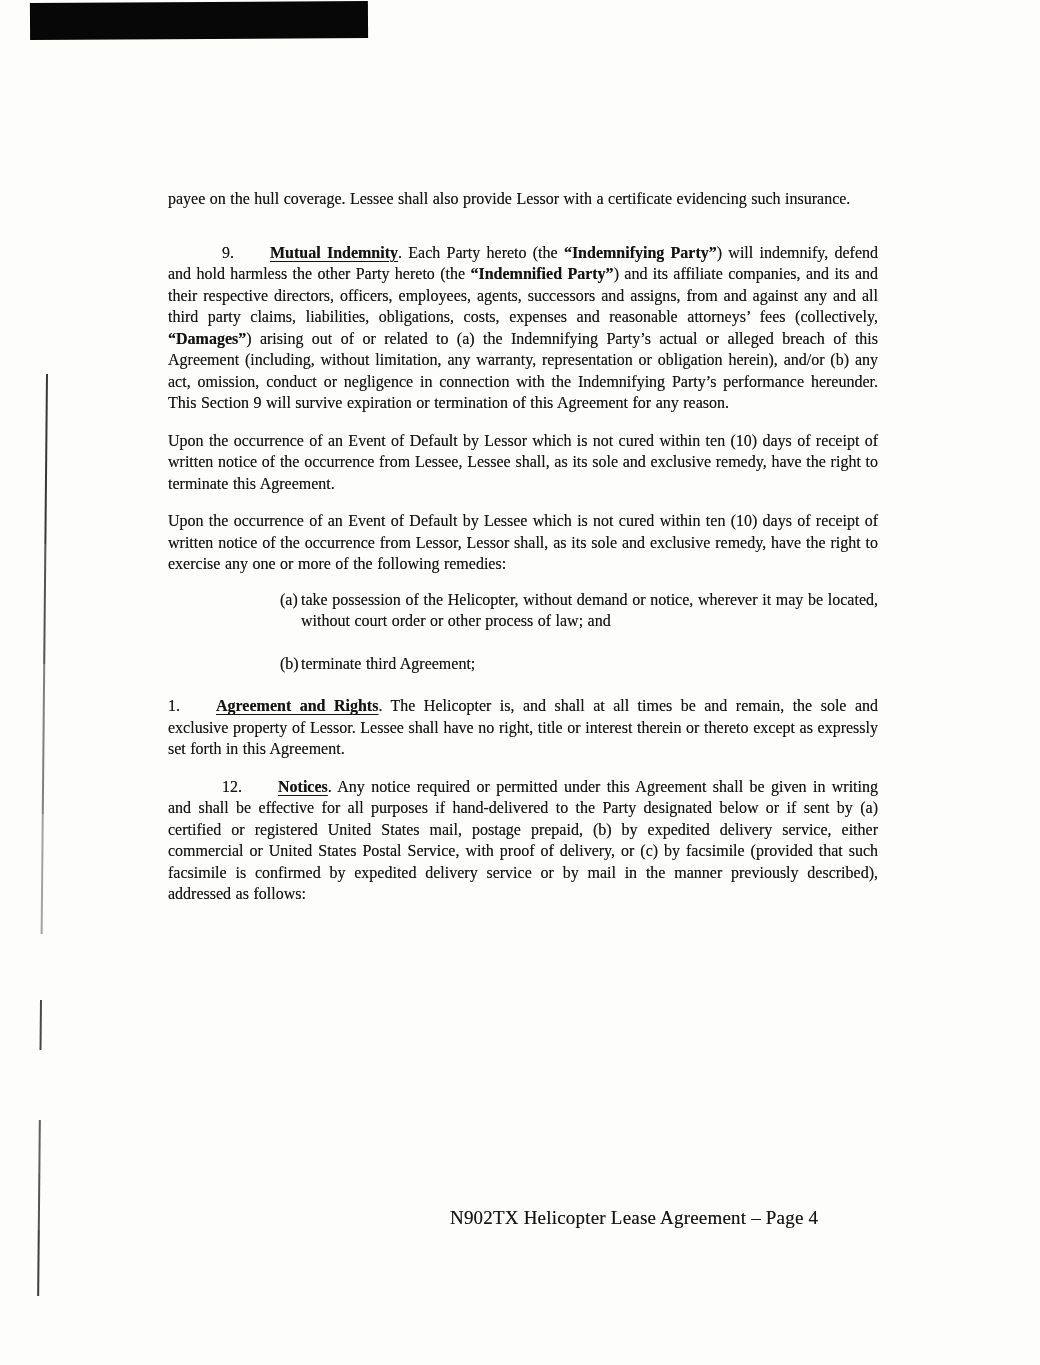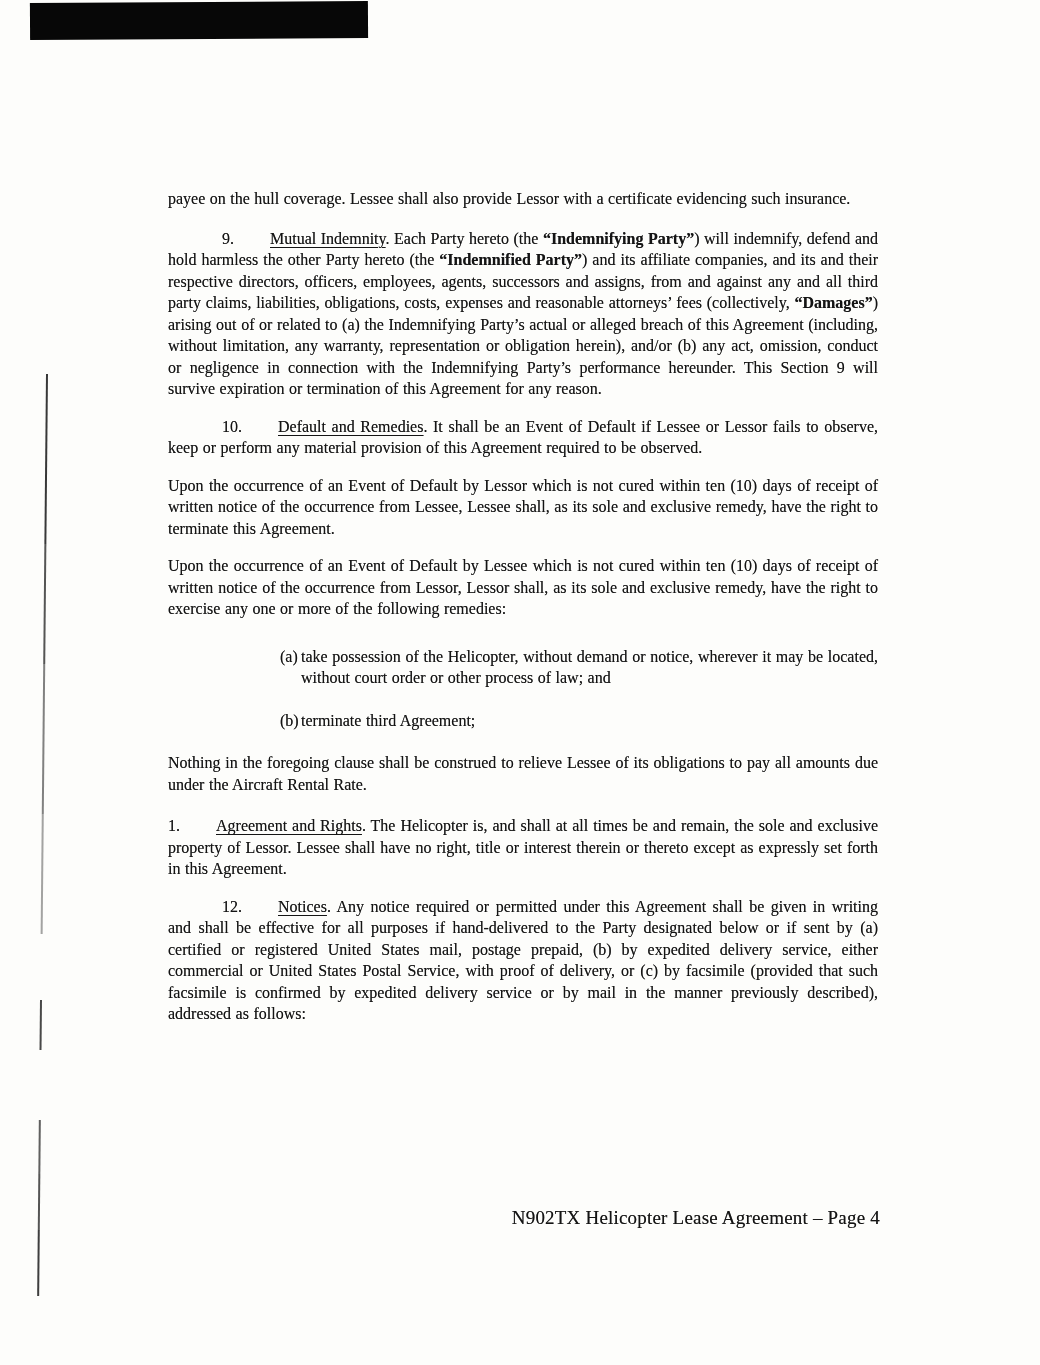--- a/index.html
+++ b/index.html
@@ -41,37 +41,36 @@
   .seg8 { top:856px; height:66px;  width:2.2px; opacity:.85; }
 
   .doc {
     position:absolute; left:168px; top:188px; width:710px;
     font-size:16px; line-height:21.5px;
     text-align:justify;
     word-spacing:.5px;
     text-shadow:0 0 .4px rgba(10,10,10,.55);
   }
   .para { margin:0 0 16px; }
-  .mb18 { margin-bottom:18px; }
+  .mb18 { margin-bottom:32px; }
   .mb20 { margin-bottom:20px; }
   .mb21 { margin-bottom:21px; }
-  .mb30 { margin-bottom:26px; }
+  .mb30 { margin-bottom:14px; }
   .numbered { text-indent:54px; }
   .tab { display:inline-block; width:36px; }
-  .u { text-decoration:underline; text-underline-offset:2.5px; text-decoration-thickness:1.2px; }
+  .u { text-decoration:underline; text-underline-offset:2.5px; text-decoration-thickness:1.2px;font-weight:bold; }
   .b { font-weight:700; }
 
   .clause { display:flex; margin:0 0 21px 112px; }
   .clause .marker { flex:0 0 21px; }
   .clause .ctext { flex:1; text-align:justify; }
 
   .footer {
     position:absolute; left:450px; top:1206px; width:430px;
     font-size:19px; line-height:24px;
-    text-align:right;
     letter-spacing:.2px;
     text-shadow:0 0 .4px rgba(10,10,10,.55);
   }
 </style>
 </head>
 <body>
 
 <div class="page">
 
   <div class="topbar"></div>
@@ -86,37 +85,35 @@
     <div class="seg seg7"></div>
     <div class="seg seg8"></div>
   </div>
 
   <main class="doc">
 
     <p class="para mb18"><span>payee on the hull coverage. Lessee shall also provide Lessor with a certificate evidencing such insurance.</span></p>
 
     <p class="para numbered"><span>9.</span><span class="tab"></span><span class="u">Mutual Indemnity</span><span>.  Each Party hereto (the </span><span class="b">“Indemnifying Party”</span><span>) will indemnify, defend and hold harmless the other Party hereto (the </span><span class="b">“Indemnified Party”</span><span>) and its affiliate companies, and its and their respective directors, officers, employees, agents, successors and assigns, from and against any and all third party claims, liabilities, obligations, costs, expenses and reasonable attorneys’ fees (collectively, </span><span class="b">“Damages”</span><span>) arising out of or related to (a) the Indemnifying Party’s actual or alleged breach of this Agreement (including, without limitation, any warranty, representation or obligation herein), and/or (b) any act, omission, conduct or negligence in connection with the Indemnifying Party’s performance hereunder. This Section 9 will survive expiration or termination of this Agreement for any reason.</span></p>
 
-    <p class="para numbered"><span>10.</span><span class="tab"></span><span class="u">Default and Remedies</span><span>. It shall be an Event of Default if Lessee or Lessor fails to observe, keep or perform any material provision of this Agreement required to be observed.</span></p>
 
     <p class="para"><span>Upon the occurrence of an Event of Default by Lessor which is not cured within ten (10) days of receipt of written notice of the occurrence from Lessee, Lessee shall, as its sole and exclusive remedy, have the right to terminate this Agreement.</span></p>
 
     <p class="para mb30"><span>Upon the occurrence of an Event of Default by Lessee which is not cured within ten (10) days of receipt of written notice of the occurrence from Lessor, Lessor shall, as its sole and exclusive remedy, have the right to exercise any one or more of the following remedies:</span></p>
 
     <div class="clause mb21">
       <span class="marker">(a)</span>
       <span class="ctext"><span>take possession of the Helicopter, without demand or notice, wherever it may be located, without court order or other process of law; and</span></span>
     </div>
 
     <div class="clause mb20">
       <span class="marker">(b)</span>
       <span class="ctext"><span>terminate third Agreement;</span></span>
     </div>
 
-    <p class="para mb20"><span>Nothing in the foregoing clause shall be construed to relieve Lessee of its obligations to pay all amounts due under the Aircraft Rental Rate.</span></p>
 
     <p class="para"><span>1.</span><span class="tab"></span><span class="u">Agreement and Rights</span><span>. The Helicopter is, and shall at all times be and remain, the sole and exclusive property of Lessor. Lessee shall have no right, title or interest therein or thereto except as expressly set forth in this Agreement.</span></p>
 
     <p class="para numbered"><span>12.</span><span class="tab"></span><span class="u">Notices</span><span>.  Any notice required or permitted under this Agreement shall be given in writing and shall be effective for all purposes if hand-delivered to the Party designated below or if sent by (a) certified or registered United States mail, postage prepaid, (b) by expedited delivery service, either commercial or United States Postal Service, with proof of delivery, or (c) by facsimile (provided that such facsimile is confirmed by expedited delivery service or by mail in the manner previously described), addressed as follows:</span></p>
 
   </main>
 
   <div class="footer">N902TX Helicopter Lease Agreement – Page 4</div>
 
 </div>

